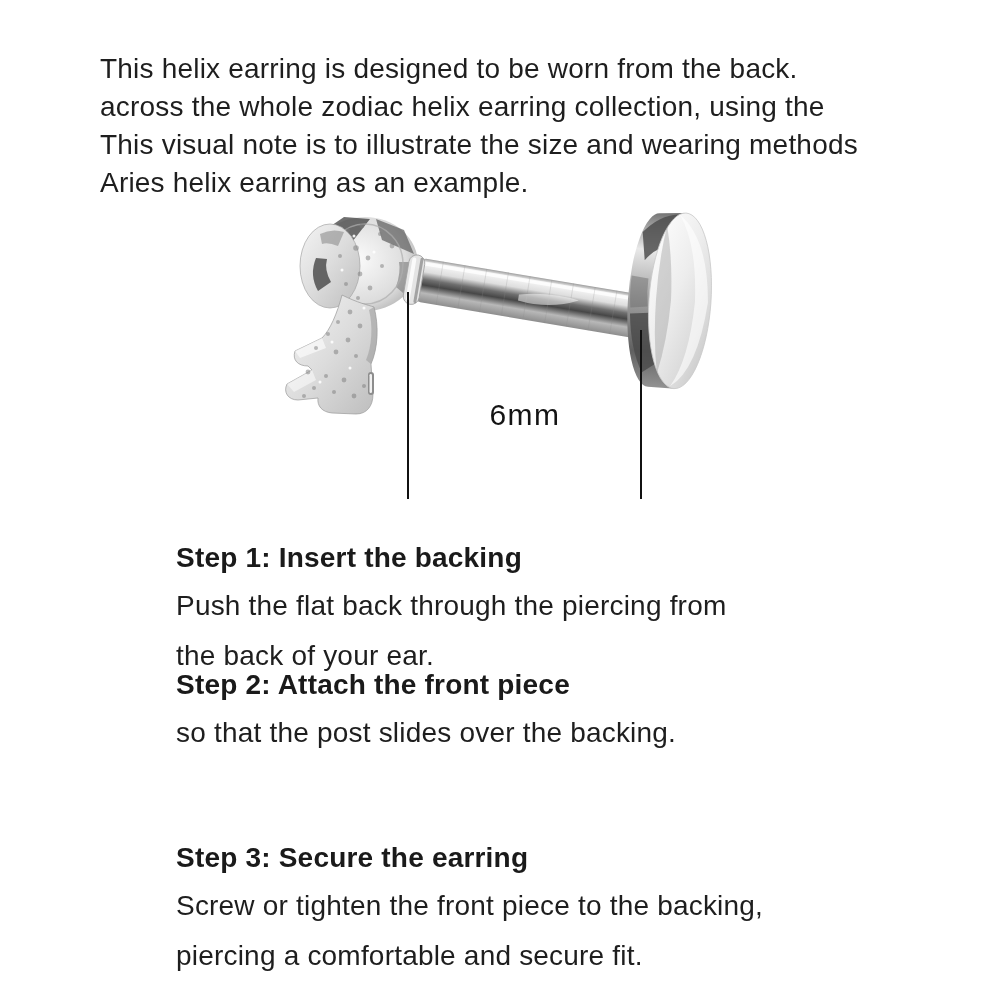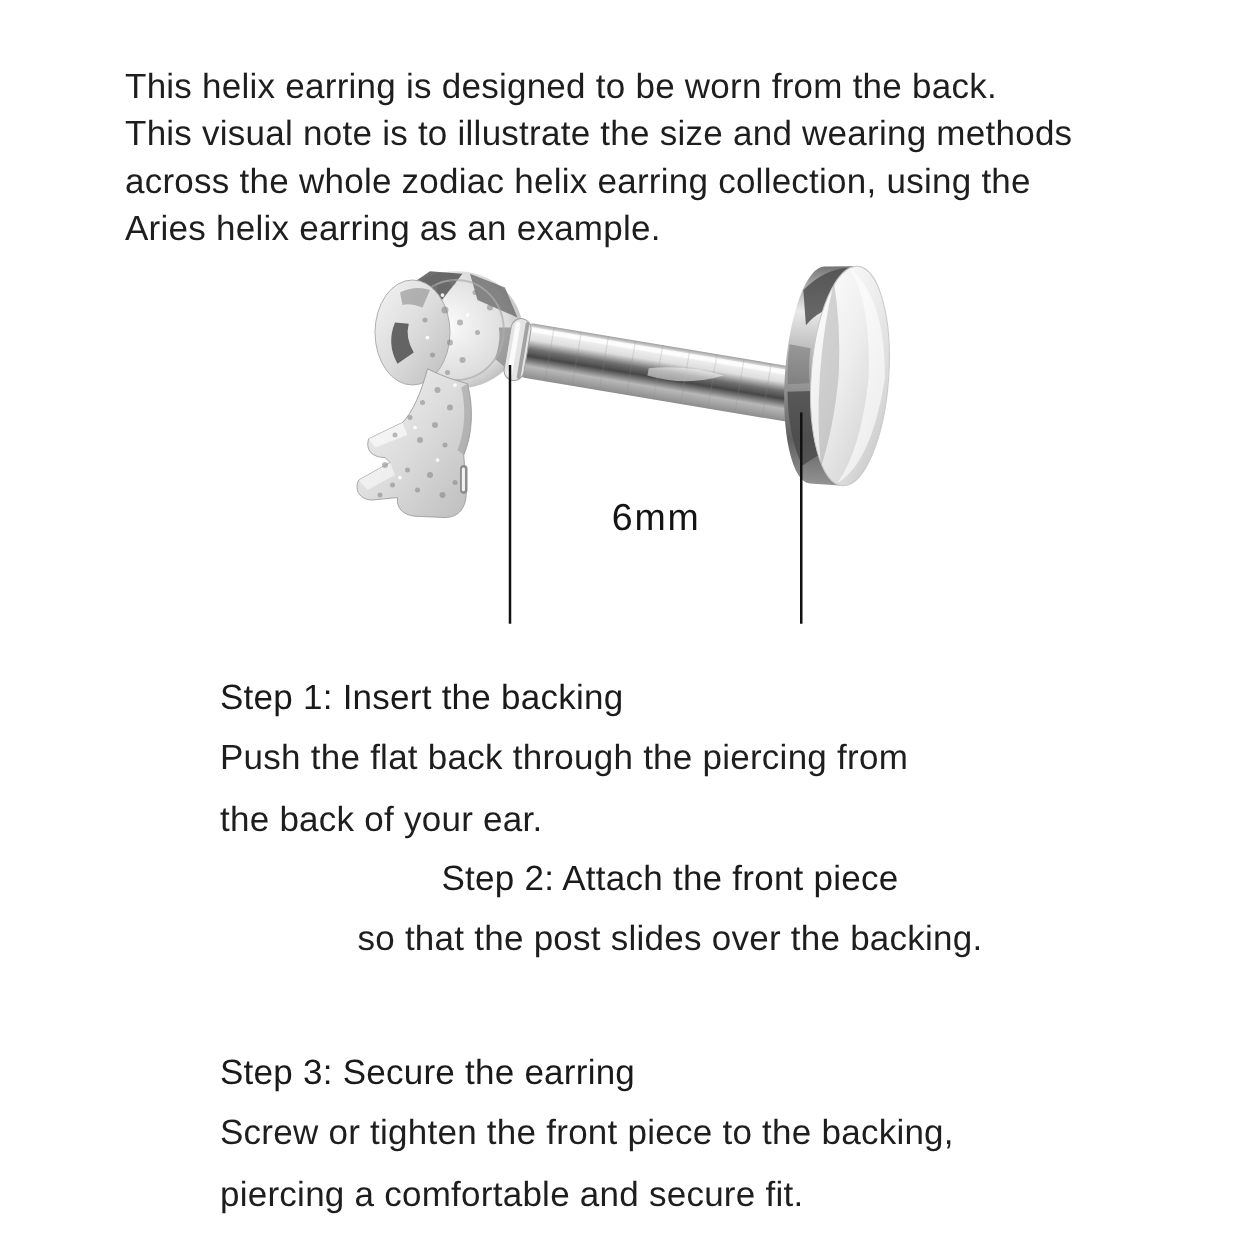--- a/index.html
+++ b/index.html
@@ -35,47 +35,47 @@
     width: 132px;
     text-align: center;
     font-size: 30px;
     letter-spacing: 1.5px;
     color: #141414;
   }
 
   .steps { position: absolute; left: 176px; top: 0; width: 720px; }
   .step { position: absolute; left: 0; width: 720px; }
   .step.s1 { top: 542px; }
-  .step.s2 { top: 687px; text-align: center; }
+  .step.s2 { top: 669px; }
   .step.s3 { top: 842px; }
   .step h3 {
     margin: 0 0 7px 0;
     font-size: 28px;
     line-height: 32px;
-    font-weight: 400;
+    font-weight: 700;
     letter-spacing: 0.2px;
     color: #1a1a1a;
   }
   .step .body-line {
     font-size: 28px;
     line-height: 37px;
     letter-spacing: 0.2px;
     color: #1e1e1e;
     margin-top: 13px;
   }
 </style>
 </head>
 <body>
 
 <div class="canvas">
 
   <div class="intro">
     <div>This helix earring is designed to be worn from the back.</div>
+    <div>across the whole zodiac helix earring collection, using the</div>
     <div>This visual note is to illustrate the size and wearing methods</div>
-    <div>across the whole zodiac helix earring collection, using the</div>
     <div>Aries helix earring as an example.</div>
   </div>
 
   <div class="figure">
     <svg viewBox="0 0 460 320" width="460" height="320">
       <defs>
         <linearGradient id="postGrad" x1="0" y1="0" x2="0" y2="1">
           <stop offset="0" stop-color="#9e9e9e"></stop>
           <stop offset="0.10" stop-color="#f6f6f6"></stop>
           <stop offset="0.30" stop-color="#dedede"></stop>

